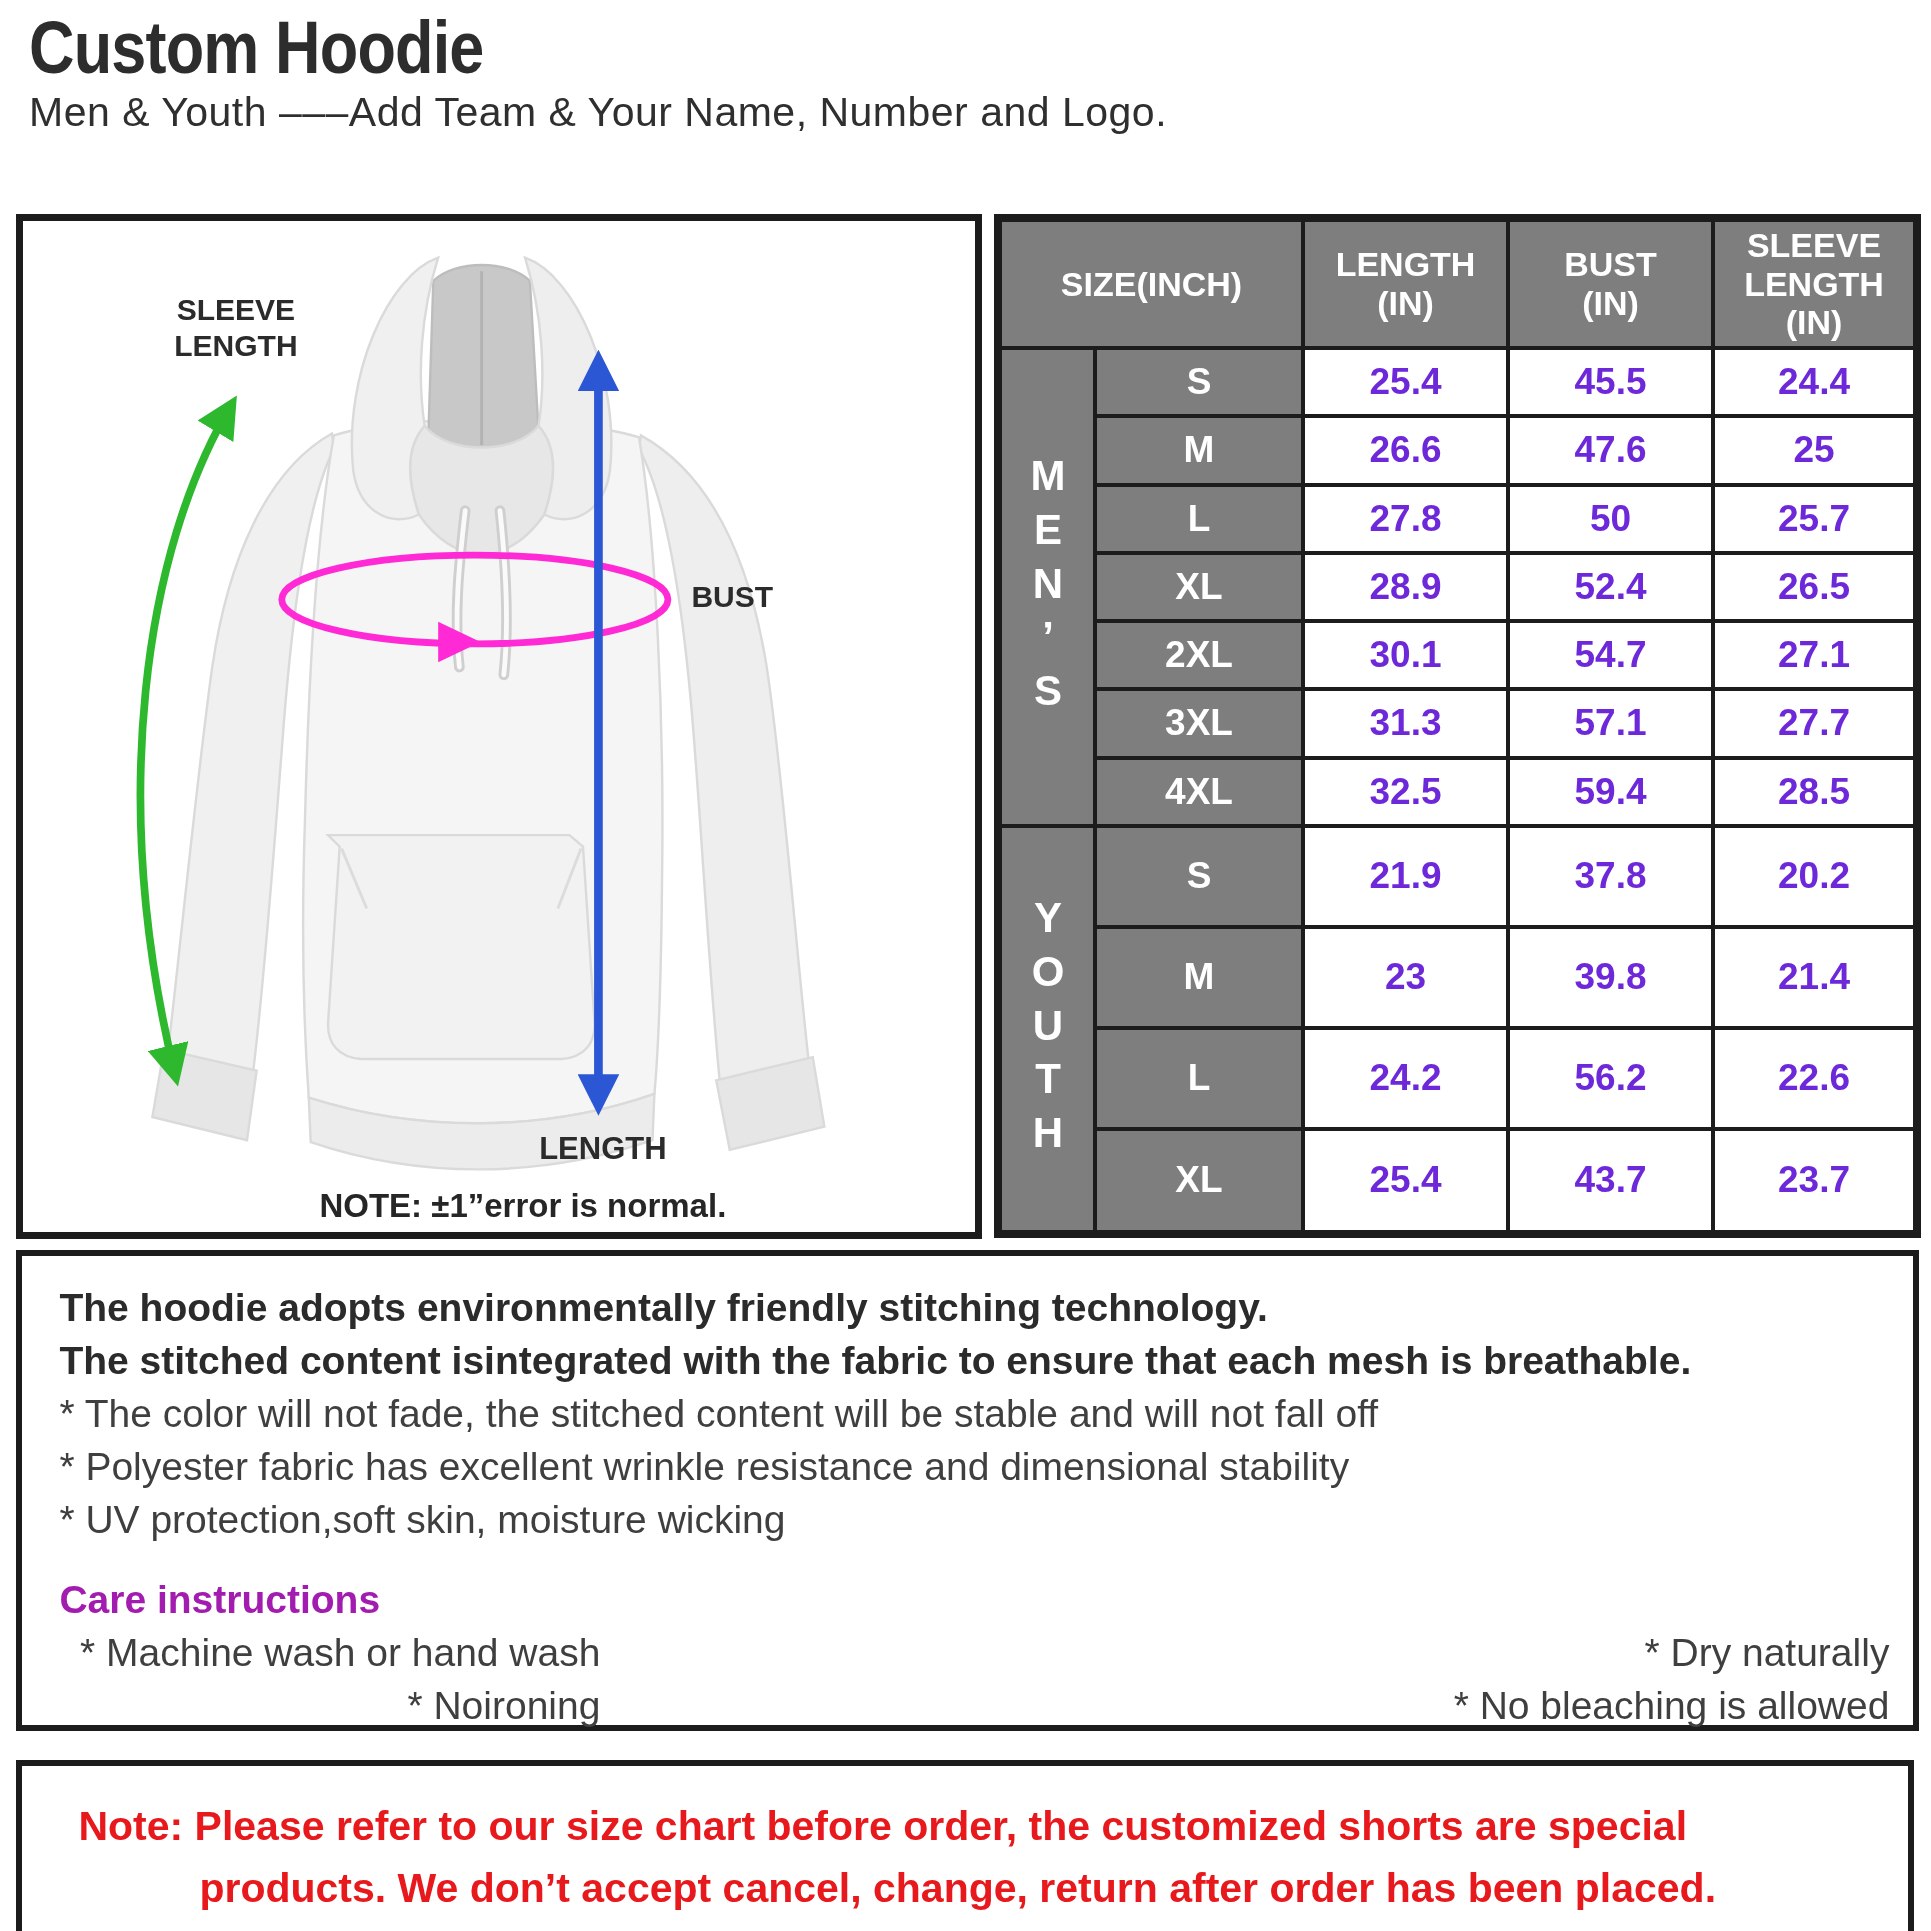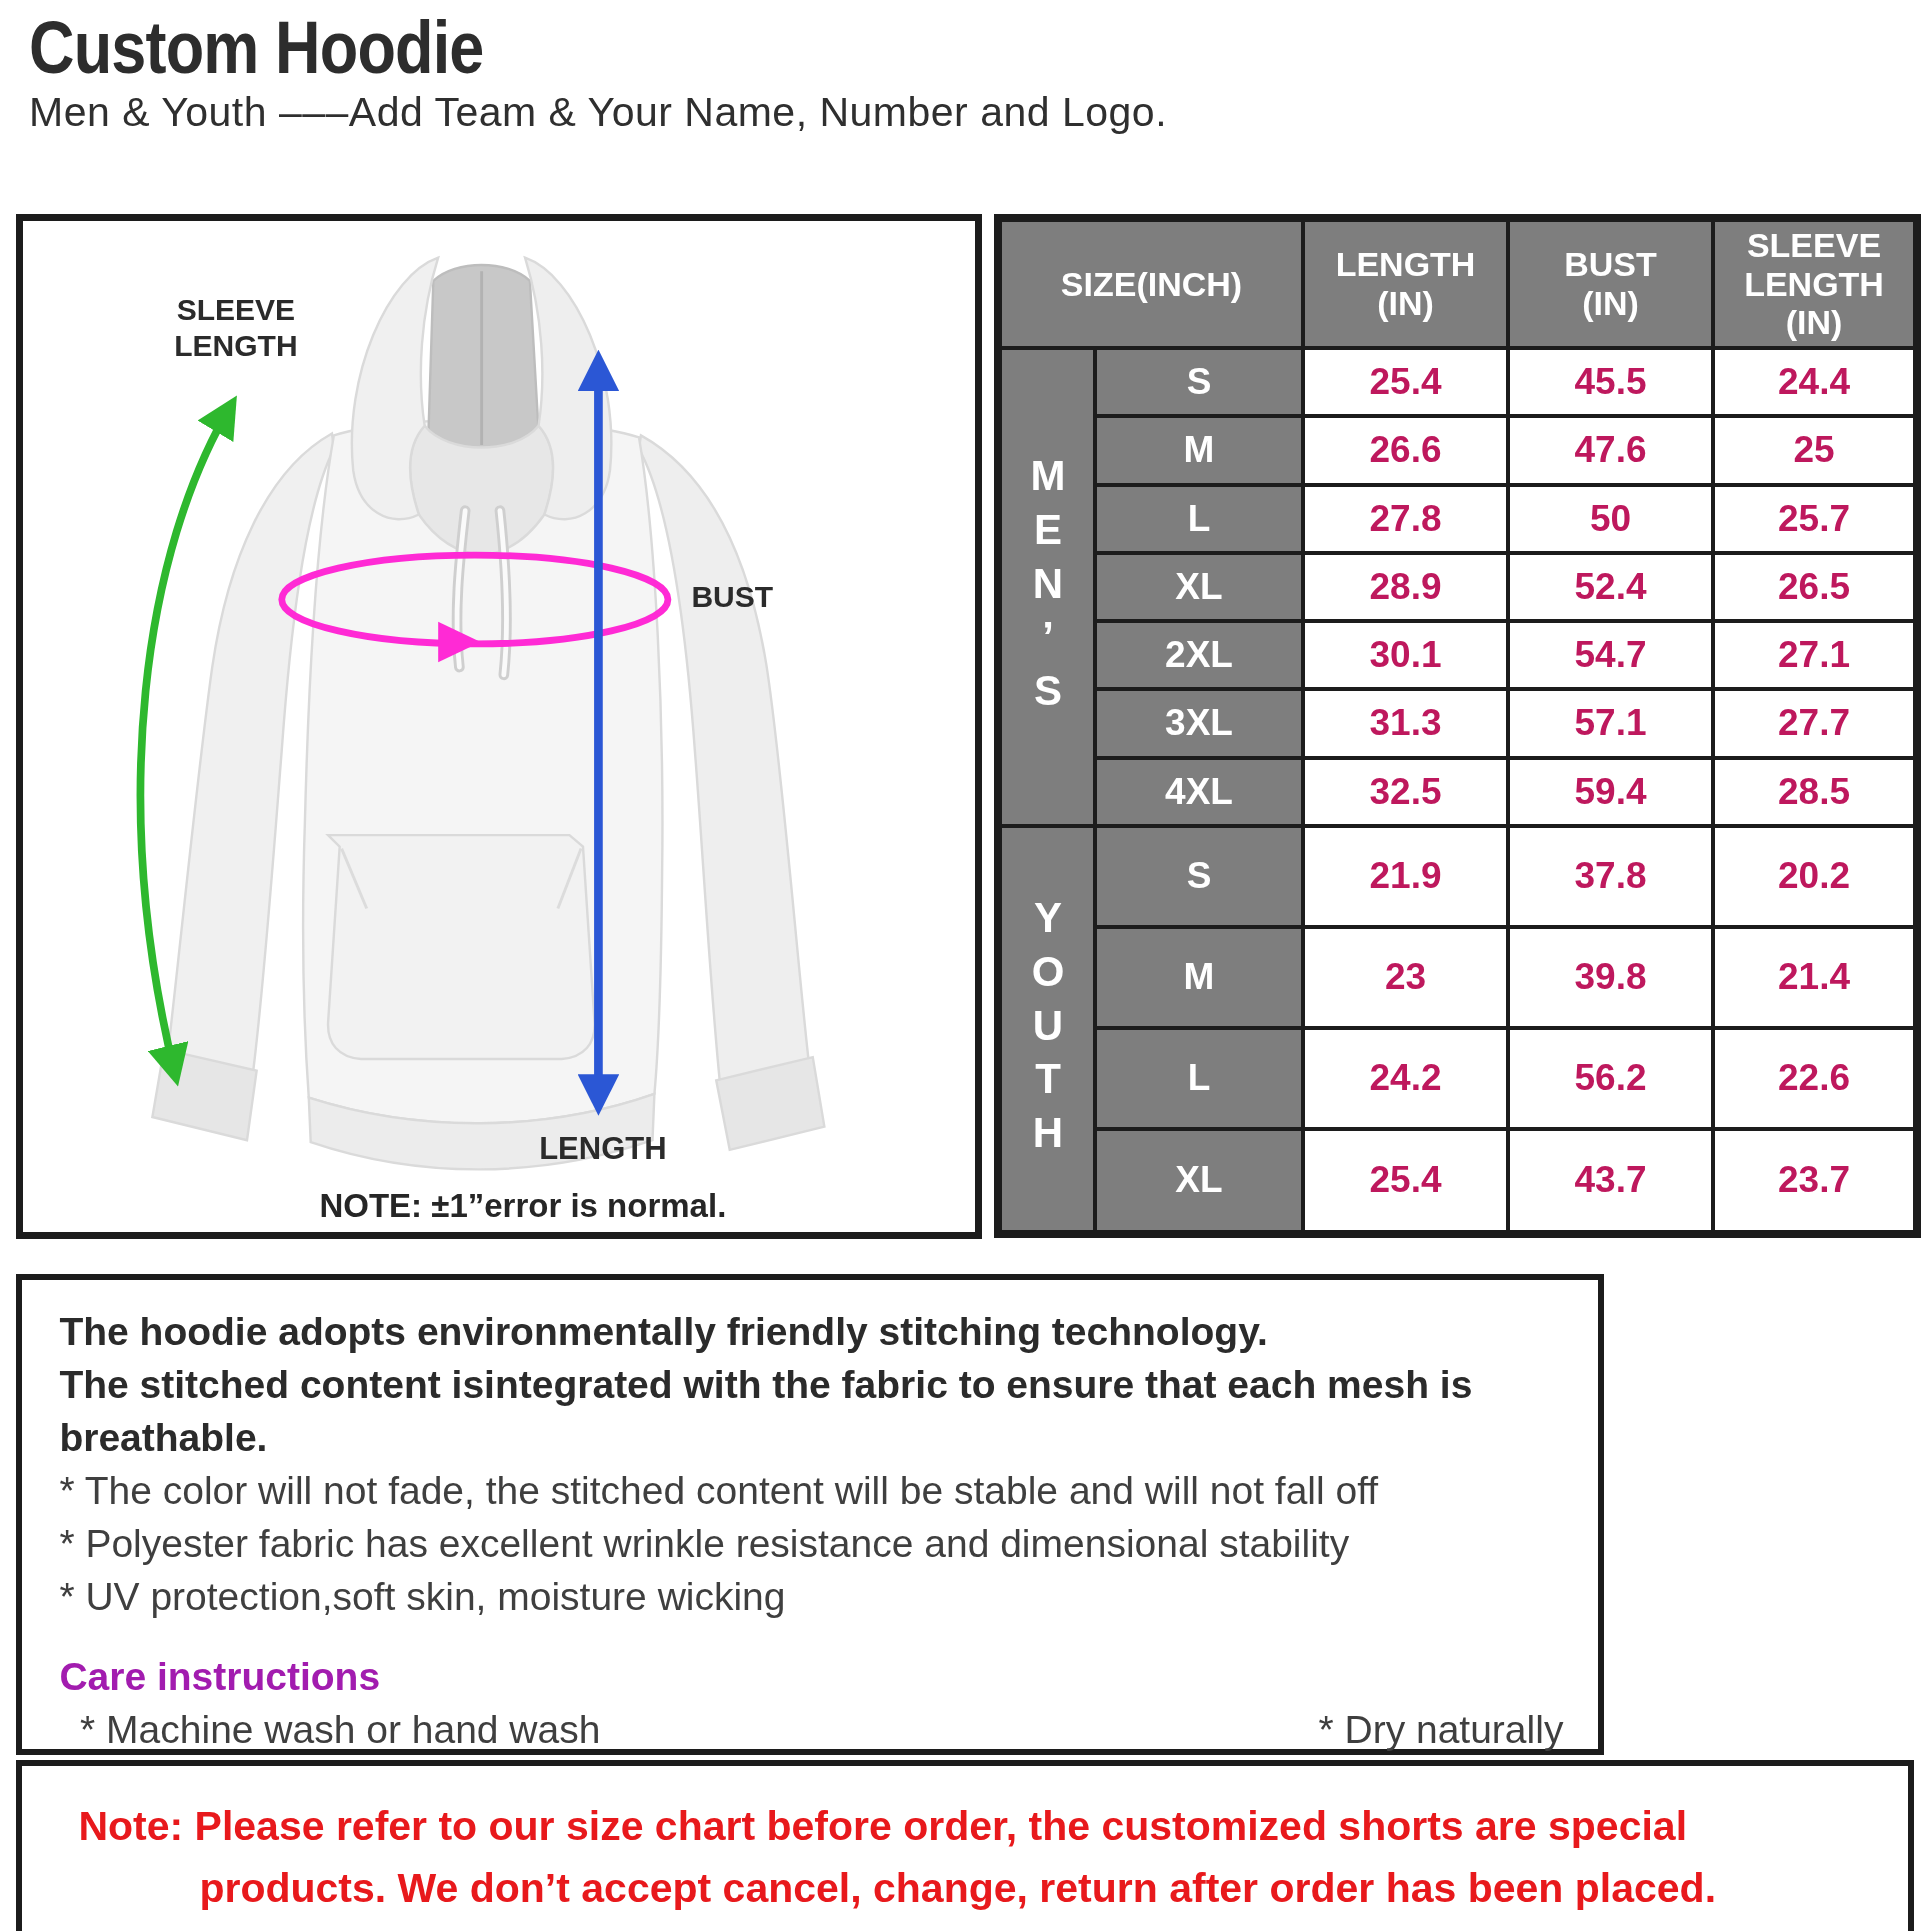--- a/index.html
+++ b/index.html
@@ -33,32 +33,32 @@
     position:absolute; left:994px; top:214px; width:917px; height:1024px;
     border-collapse:collapse; table-layout:fixed; border:8.7px solid #1c1c1c;
   }
   table.size-table th, table.size-table td {
     border:4.8px solid #1c1c1c; text-align:center; vertical-align:middle; padding:0;
   }
   table.size-table th {
     height:124px; background:#7e7e7e; color:#ffffff;
     font-size:34px; font-weight:700; line-height:1.14; white-space:pre-line;
   }
-  table.size-table td { font-size:37px; font-weight:700; color:#be185d; background:#ffffff; }
+  table.size-table td { font-size:37px; font-weight:700; color:#6d28d9; background:#ffffff; }
   table.size-table td.g { background:#7e7e7e; color:#ffffff; font-size:42px; }
   table.size-table td.g .vert {
     writing-mode:vertical-lr; text-orientation:upright; letter-spacing:6.8px;
     margin:0 auto; line-height:1;
   }
   table.size-table td.s { background:#7e7e7e; color:#ffffff; }
   
   .desc-box {
-    position:absolute; left:16.4px; top:1250px; width:1588px; height:481px;
+    position:absolute; left:16.4px; top:1250px; width:1903px; height:481px;
     border:6.8px solid #1c1c1c; box-sizing:border-box; background:#ffffff;
-    padding:25px 35px 0 37px; font-size:39px; line-height:53px;margin-top:24px;
+    padding:25px 24px 0 37px; font-size:39px; line-height:53px;
   }
   .desc-bold { font-weight:700; color:#2b2b2b; }
   .desc-bullet { font-weight:400; color:#3f3f3f; }
   .care-title { font-weight:700; color:#a21caf; margin-top:27px; }
   .care-grid { display:grid; grid-template-columns:541px auto;text-align:right; }
   .care-grid div { font-weight:400; color:#3f3f3f; }
   
   .note-box {
     position:absolute; left:16.4px; top:1724px; width:1898px; height:184px;
     border:6.8px solid #1c1c1c; box-sizing:border-box; background:#ffffff;

